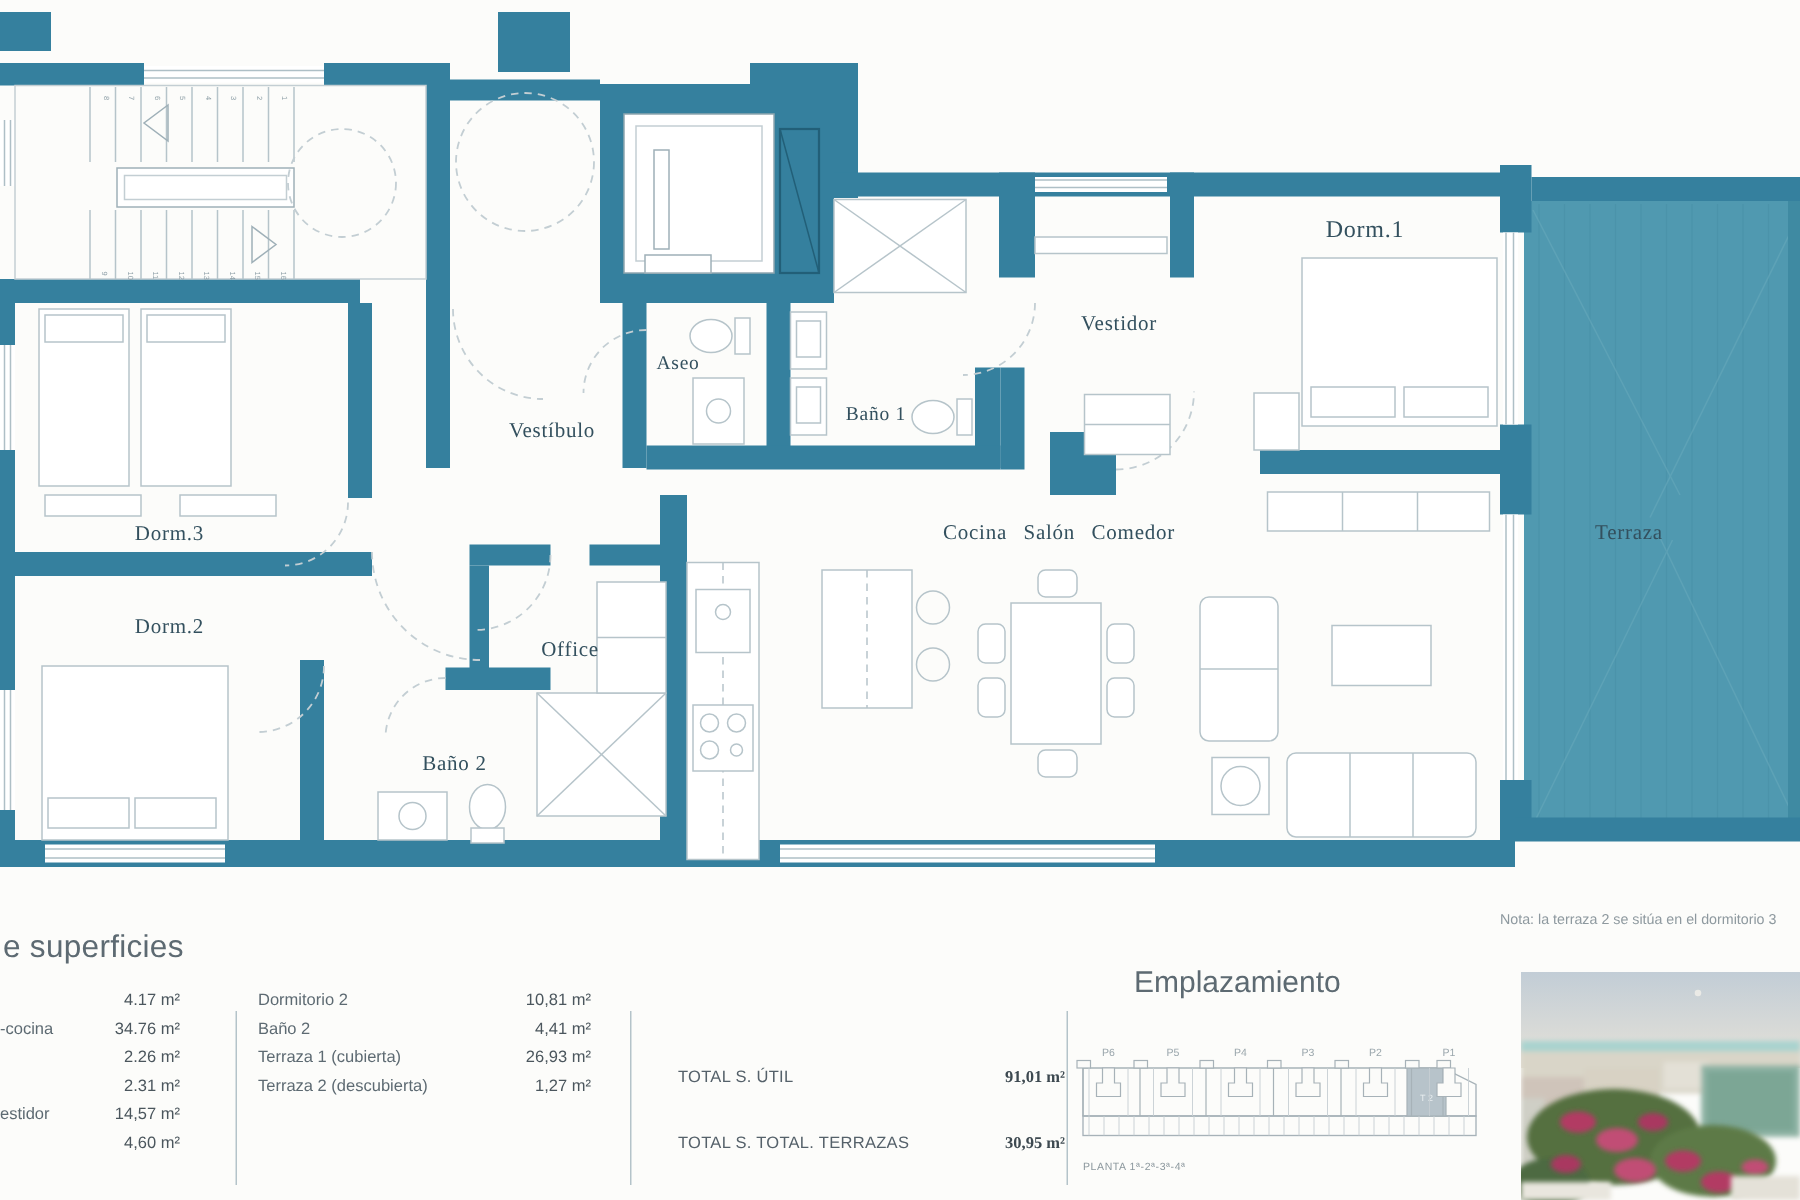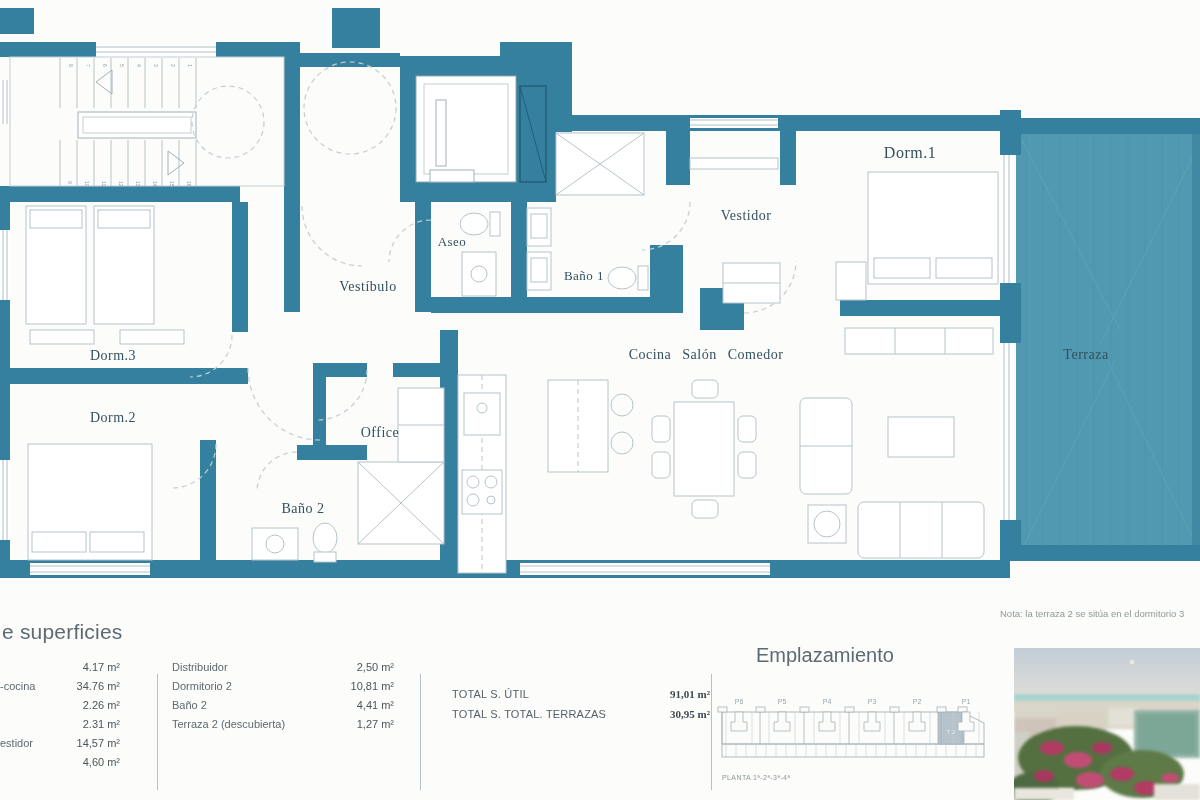--- a/index.html
+++ b/index.html
@@ -13,21 +13,21 @@
   .surfaces-title{position:absolute;left:2px;top:620px;font-size:21px;color:#5d6a72;
                   letter-spacing:.2px;}
   .scol{position:absolute;top:658px;}
   .srow{height:19px;line-height:19px;font-size:11px;color:#5d6a72;display:flex;}
   .slabel{flex:1;text-align:left;white-space:nowrap;overflow:hidden;}
   .sval{width:70px;text-align:right;color:#4b565d;white-space:nowrap;}
   #col1{left:0;width:120px;}
   #col2{left:172px;width:222px;}
   .vdiv{position:absolute;top:674px;width:1px;height:116px;background:#b4c3c9;}
   #totals{position:absolute;left:452px;top:684px;width:258px;}
-  .trow{height:20px;line-height:20px;font-size:11px;color:#55616a;display:flex;}
+  .trow{height:20px;line-height:20px;font-size:11px;color:#55616a;display:flex;margin-top:24px;}
   .tlabel{flex:1;letter-spacing:.2px;white-space:nowrap;}
   .tval{width:70px;text-align:right;color:#3d4950;font-weight:bold;white-space:nowrap;font-family:Liberation Serif, serif;}
   .emp-title{position:absolute;left:720px;top:644px;font-size:20px;color:#5d6a72;margin-left:36px;}
   #emp-svg{position:absolute;left:716px;top:696px;}
   #photo{position:absolute;left:1014px;top:648px;}
 </style>
 </head>
 <body>
 
 <div id="page">
@@ -339,30 +339,30 @@
     <div class="srow">
         <span class="slabel"></span>
         <span class="sval">4,60 m²</span>
       </div>
   </div>
 
   <div class="vdiv" style="left:157px"></div>
 
   <div class="scol" id="col2">
     <div class="srow">
-        <span class="slabel">Distribuidor</span>
-        <span class="sval">2,50 m²</span>
-      </div>
-    <div class="srow">
         <span class="slabel">Dormitorio 2</span>
         <span class="sval">10,81 m²</span>
       </div>
     <div class="srow">
         <span class="slabel">Baño 2</span>
         <span class="sval">4,41 m²</span>
+      </div>
+    <div class="srow">
+        <span class="slabel">Terraza 1 (cubierta)</span>
+        <span class="sval">26,93 m²</span>
       </div>
     <div class="srow">
         <span class="slabel">Terraza 2 (descubierta)</span>
         <span class="sval">1,27 m²</span>
       </div>
   </div>
 
   <div class="vdiv" style="left:420px"></div>
 
   <div id="totals">

